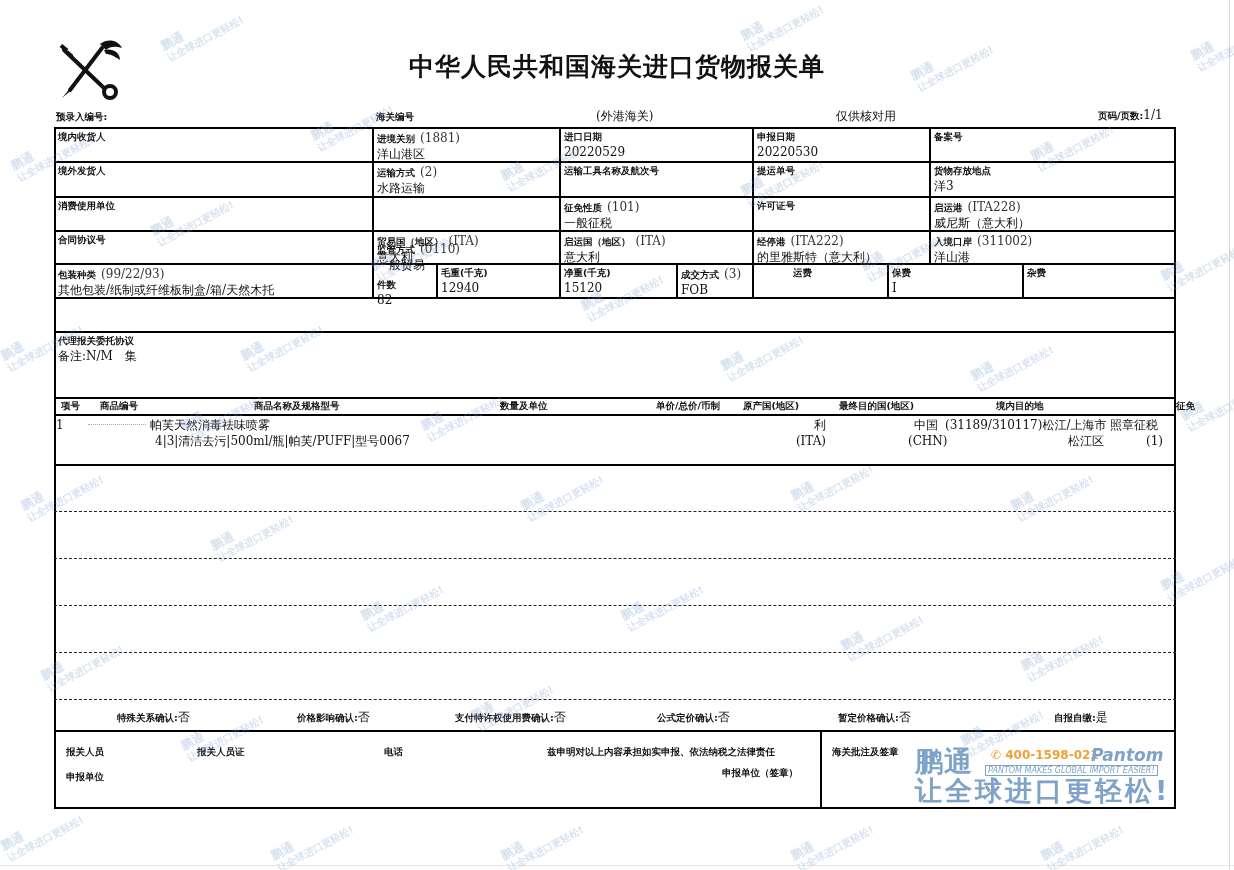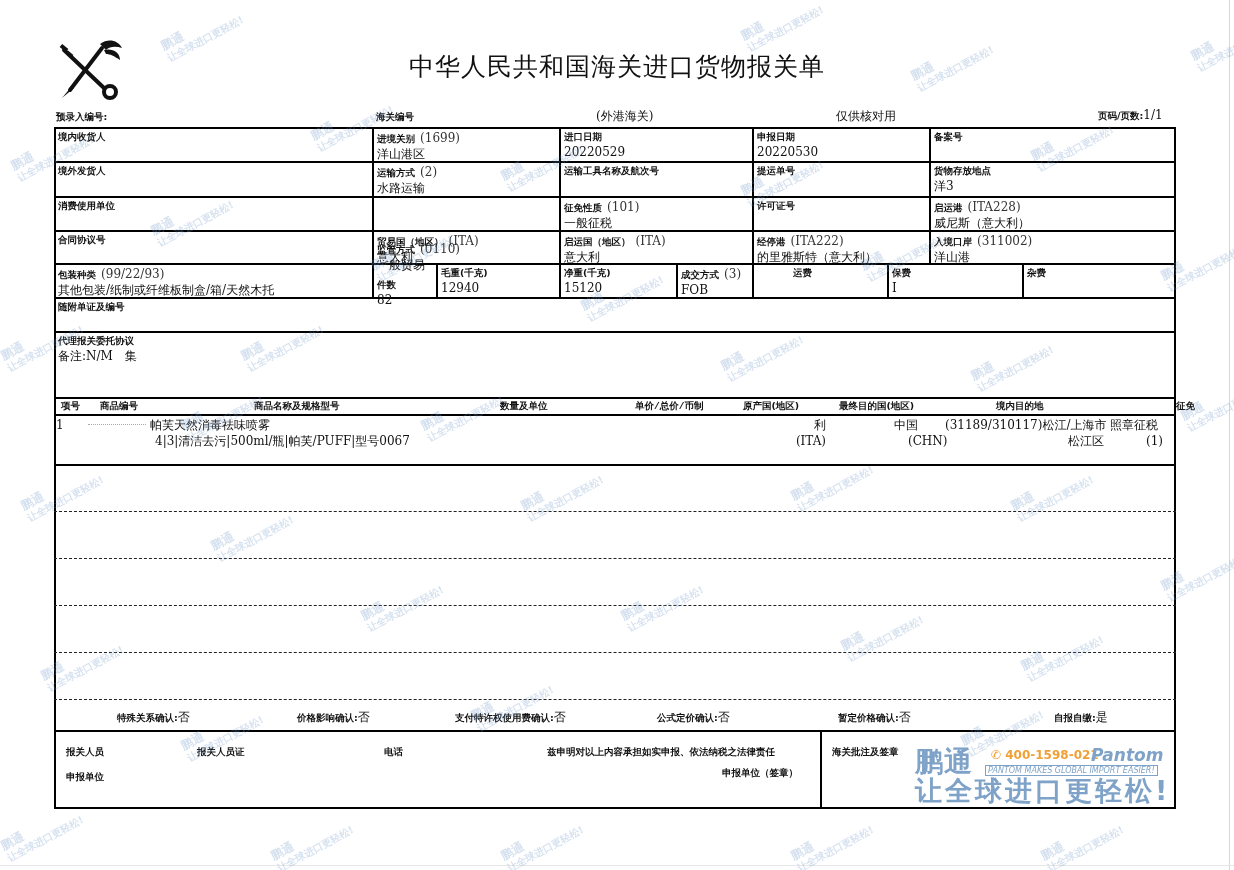--- a/index.html
+++ b/index.html
@@ -2,21 +2,21 @@
 <html><head>
 <meta charset="utf-8">
 <style>
   html, body { margin:0; padding:0; background:#ffffff; }
   body { width:1234px; height:870px; position:relative; overflow:hidden;
          font-family:"DejaVu Serif","Liberation Serif",serif; color:#111; }
   .page-edge { position:absolute; right:4px; top:0; width:1px; height:870px; background:#d8d8d8; }
   .page-edge-b { position:absolute; left:0; bottom:4px; width:1234px; height:1px; background:#e6e6e6; }
   .logo { position:absolute; left:56px; top:38px; width:70px; height:62px; }
   .title { position:absolute; left:0; top:50px; width:1234px; text-align:center;
-           font-family:"DejaVu Sans","Liberation Sans",sans-serif; font-size:25px; font-weight:normal; letter-spacing:1px; }
+           font-family:"DejaVu Sans","Liberation Sans",sans-serif; font-size:25px; font-weight:bold; letter-spacing:1px; }
   .meta { position:absolute; top:108px; font-size:12px; }
   .b { font-family:"DejaVu Sans","Liberation Sans",sans-serif; font-weight:bold; font-size:9.5px; }
   .v { font-size:12px; }
   .frame { position:absolute; left:54px; top:127px; width:1122px; height:682px; border:2px solid #000; box-sizing:border-box; }
   .hl { position:absolute; height:0; border-top:2px solid #000; }
   .hd { position:absolute; height:0; border-top:1px dashed #222; }
   .vl { position:absolute; width:0; border-left:2px solid #000; }
   .cell { position:absolute; line-height:14px; }
   .cell .b { display:block; }
   .code { font-size:12px; font-weight:normal; color:#333; }
@@ -87,21 +87,21 @@
 <div class="vl" style="left:436px;top:263px;height:34px;"></div>
 <div class="vl" style="left:676px;top:263px;height:34px;"></div>
 <div class="vl" style="left:887px;top:263px;height:34px;"></div>
 <div class="vl" style="left:1022px;top:263px;height:34px;"></div>
 <div class="vl" style="left:820px;top:730px;height:79px;"></div>
 
 <div class="cell" style="left:58px;top:130px;">
   <span class="b">境内收货人</span>
 </div>
 <div class="cell" style="left:377px;top:130px;">
-  <span class="b" style="display:inline">进境关别</span> <span class="code">(1699)</span><br>
+  <span class="b" style="display:inline">进境关别</span> <span class="code">(1881)</span><br>
   <span class="v">洋山港区</span>
 </div>
 <div class="cell" style="left:564px;top:130px;">
   <span class="b">进口日期</span>
   <span class="v">20220529</span>
 </div>
 <div class="cell" style="left:757px;top:130px;">
   <span class="b">申报日期</span>
   <span class="v">20220530</span>
 </div>
@@ -191,46 +191,45 @@
 </div>
 <div class="cell" style="left:892px;top:266px;">
   <span class="b">保费</span>
   <span class="v">I</span>
 </div>
 <div class="cell" style="left:1027px;top:266px;">
   <span class="b">杂费</span>
 </div>
 
 <div class="cell" style="left:58px;top:300px;">
-  <span class="b">随附单证及编号</span>
 </div>
 
 <div class="cell" style="left:58px;top:334px;">
   <span class="b">代理报关委托协议</span>
   <span class="v">备注:N/M　集</span>
 </div>
 
 <div class="tblhead" style="left:61px;">项号</div>
 <div class="tblhead" style="left:100px;">商品编号</div>
 <div class="tblhead" style="left:254px;">商品名称及规格型号</div>
 <div class="tblhead" style="left:500px;">数量及单位</div>
-<div class="tblhead" style="left:635px;font-family:Liberation Mono, monospace;">单价/总价/币制</div>
+<div class="tblhead" style="left:656px;">单价/总价/币制</div>
 <div class="tblhead" style="left:743px;">原产国(地区)</div>
 <div class="tblhead" style="left:839px;">最终目的国(地区)</div>
 <div class="tblhead" style="left:996px;">境内目的地</div>
 <div class="tblhead" style="left:1176px;">征免</div>
 
 <div>
   <div class="cell v" style="left:56px;top:418px;">1</div>
   <div class="cell" style="left:88px;top:418px;width:58px;border-top:1px dotted #aaa;margin-top:6px;"></div>
   <div class="cell v" style="left:150px;top:418px;">帕芙天然消毒祛味喷雾</div>
   <div class="cell v" style="left:155px;top:434px;">4|3|清洁去污|500ml/瓶|帕芙/PUFF|型号0067</div>
   <div class="cell v" style="left:780px;top:418px;width:46px;text-align:right;">利</div>
   <div class="cell v" style="left:780px;top:434px;width:46px;text-align:right;">(ITA)</div>
-  <div class="cell v" style="left:876px;top:418px;width:42px;text-align:right;">中国</div>
+  <div class="cell v" style="left:896px;top:418px;width:42px;text-align:right;">中国</div>
   <div class="cell v" style="left:908px;top:434px;">(CHN)</div>
   <div class="cell v" style="left:945px;top:418px;">(31189/310117)松江/上海市</div>
   <div class="cell v" style="left:1068px;top:434px;">松江区</div>
   <div class="cell v" style="left:1110px;top:418px;">照章征税</div>
   <div class="cell v" style="left:1146px;top:434px;">(1)</div>
 </div>
 
 <div class="conf" style="left:117px;"><span class="b">特殊关系确认:</span><span>否</span></div>
 <div class="conf" style="left:297px;"><span class="b">价格影响确认:</span><span>否</span></div>
 <div class="conf" style="left:455px;"><span class="b">支付特许权使用费确认:</span><span>否</span></div>

